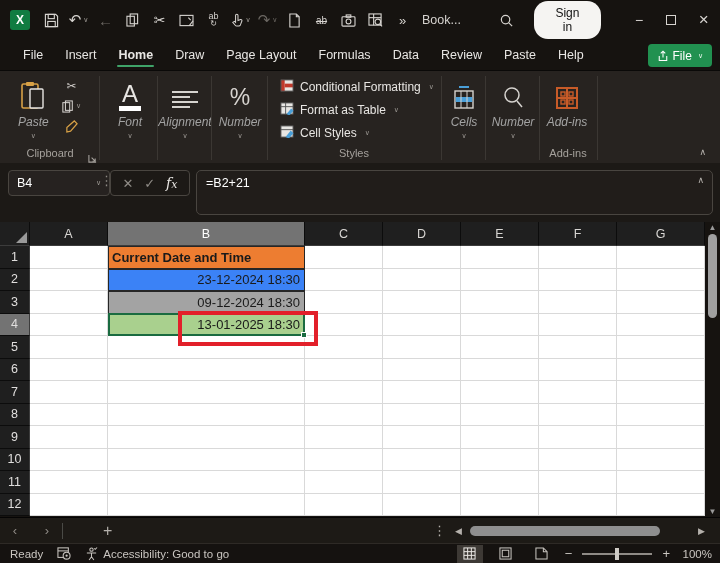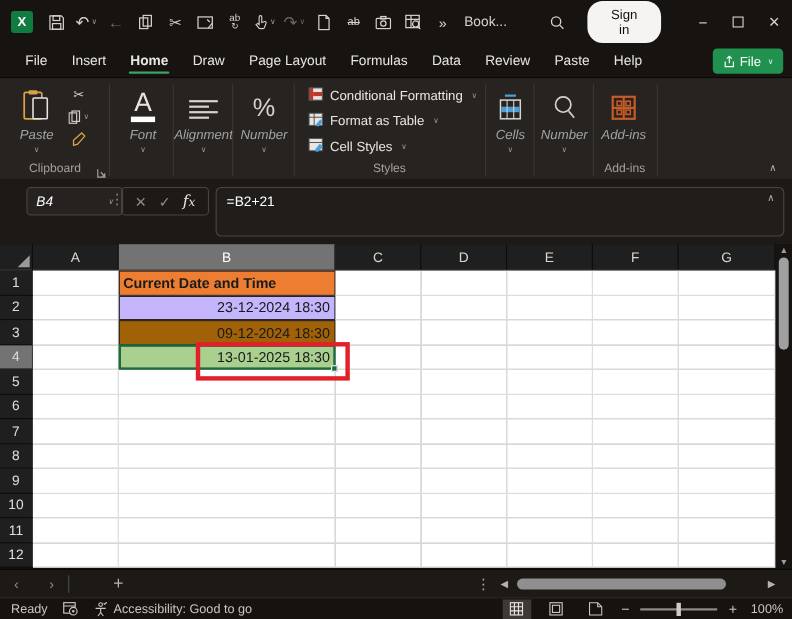--- a/index.html
+++ b/index.html
@@ -42,21 +42,21 @@
   .align-lines span { display:block; height:2px; background:#d6d3cf; margin:3px 0; }
   .pct { font-size:23px; color:#d6d3cf; font-weight:normal; }
   .mini-col { position:absolute; display:flex; flex-direction:column; align-items:center; gap:6px; }
   .mini { display:flex; align-items:center; color:#d6d3cf; font-size:12px; height:14px; }
   .styles-item { display:flex; align-items:center; gap:6px; height:23px; color:#e8e6e3; font-size:12px; }
   .launcher { position:absolute; }
   .collapse-chev { position:absolute; right:14px; top:76px; font-size:9px; color:#b5b1ac; }
 
   
   .fbar { position:absolute; left:0; top:163px; width:720px; height:59px; background:#1c1916; }
-  .namebox { position:absolute; left:24px; top:7px; width:88px; height:26px; background:#262220; border:1px solid #494540; border-radius:4px; display:flex; align-items:center; font-size:12.5px; color:#fff; padding:0 8px;font-style:italic; }
+  .namebox { position:absolute; left:8px; top:7px; width:102px; height:26px; background:#262220; border:1px solid #494540; border-radius:4px; display:flex; align-items:center; font-size:12.5px; color:#fff; padding:0 8px; }
   .namebox .chev { margin-left:auto; }
   .fdots { position:absolute; left:100px; top:10px; color:#8f8b86; font-size:13px; }
   .fxbox { position:absolute; left:110px; top:7px; width:80px; height:26px; border:1px solid #494540; border-radius:4px; display:flex; align-items:center; justify-content:space-around; padding:0 6px; }
   .fx-x, .fx-check { color:#8f8b86; font-size:13px; }
   .fx-fx { color:#e8e6e3; font-size:14px; font-family:"DejaVu Serif", serif; font-style:italic; }
   .finput { position:absolute; left:196px; top:7px; width:517px; height:45px; background:#211d1a; border:1px solid #494540; border-radius:5px; font-size:12.5px; color:#fff; padding:5px 9px; }
   .fexpand { position:absolute; right:16px; top:12px; font-size:9px; color:#b5b1ac; }
 
   
   .grid { position:absolute; left:0; top:222px; width:720px; height:295px; background:#161310; }
@@ -403,29 +403,29 @@
     <div class="rh" style="left: 0px; top: 24px; width: 30px; height: 22.5px;">1</div>
     <div class="cell" style="left: 30px; top: 24px; width: 78px; height: 22.5px;"></div>
     <div class="cell bordered" style="left: 108px; top: 24px; width: 197px; height: 22.5px; background: rgb(237, 125, 49); font-weight: bold; justify-content: flex-start; padding: 0px 0px 0px 3px;">Current Date and Time</div>
     <div class="cell" style="left: 305px; top: 24px; width: 78px; height: 22.5px;"></div>
     <div class="cell" style="left: 383px; top: 24px; width: 78px; height: 22.5px;"></div>
     <div class="cell" style="left: 461px; top: 24px; width: 78px; height: 22.5px;"></div>
     <div class="cell" style="left: 539px; top: 24px; width: 78px; height: 22.5px;"></div>
     <div class="cell" style="left: 617px; top: 24px; width: 88px; height: 22.5px;"></div>
     <div class="rh" style="left: 0px; top: 46.5px; width: 30px; height: 22.5px;">2</div>
     <div class="cell" style="left: 30px; top: 46.5px; width: 78px; height: 22.5px;"></div>
-    <div class="cell bordered" style="left: 108px; top: 46.5px; width: 197px; height: 22.5px; background: #c4b5fd; font-weight: normal; justify-content: flex-end; padding: 0px 4px 0px 0px;">23-12-2024 18:30</div>
+    <div class="cell bordered" style="left: 108px; top: 46.5px; width: 197px; height: 22.5px; background: #3b82f6; font-weight: normal; justify-content: flex-end; padding: 0px 4px 0px 0px;">23-12-2024 18:30</div>
     <div class="cell" style="left: 305px; top: 46.5px; width: 78px; height: 22.5px;"></div>
     <div class="cell" style="left: 383px; top: 46.5px; width: 78px; height: 22.5px;"></div>
     <div class="cell" style="left: 461px; top: 46.5px; width: 78px; height: 22.5px;"></div>
     <div class="cell" style="left: 539px; top: 46.5px; width: 78px; height: 22.5px;"></div>
     <div class="cell" style="left: 617px; top: 46.5px; width: 88px; height: 22.5px;"></div>
     <div class="rh" style="left: 0px; top: 69px; width: 30px; height: 22.5px;">3</div>
     <div class="cell" style="left: 30px; top: 69px; width: 78px; height: 22.5px;"></div>
-    <div class="cell bordered" style="left: 108px; top: 69px; width: 197px; height: 22.5px; background: #a16207; font-weight: normal; justify-content: flex-end; padding: 0px 4px 0px 0px;">09-12-2024 18:30</div>
+    <div class="cell bordered" style="left: 108px; top: 69px; width: 197px; height: 22.5px; background: #a3a3a3; font-weight: normal; justify-content: flex-end; padding: 0px 4px 0px 0px;">09-12-2024 18:30</div>
     <div class="cell" style="left: 305px; top: 69px; width: 78px; height: 22.5px;"></div>
     <div class="cell" style="left: 383px; top: 69px; width: 78px; height: 22.5px;"></div>
     <div class="cell" style="left: 461px; top: 69px; width: 78px; height: 22.5px;"></div>
     <div class="cell" style="left: 539px; top: 69px; width: 78px; height: 22.5px;"></div>
     <div class="cell" style="left: 617px; top: 69px; width: 88px; height: 22.5px;"></div>
     <div class="rh sel" style="left: 0px; top: 91.5px; width: 30px; height: 22.5px;">4</div>
     <div class="cell" style="left: 30px; top: 91.5px; width: 78px; height: 22.5px;"></div>
     <div class="cell bordered" style="left: 108px; top: 91.5px; width: 197px; height: 22.5px; background: rgb(169, 208, 142); font-weight: normal; justify-content: flex-end; padding: 0px 4px 0px 0px;">13-01-2025 18:30</div>
     <div class="cell" style="left: 305px; top: 91.5px; width: 78px; height: 22.5px;"></div>
     <div class="cell" style="left: 383px; top: 91.5px; width: 78px; height: 22.5px;"></div>

